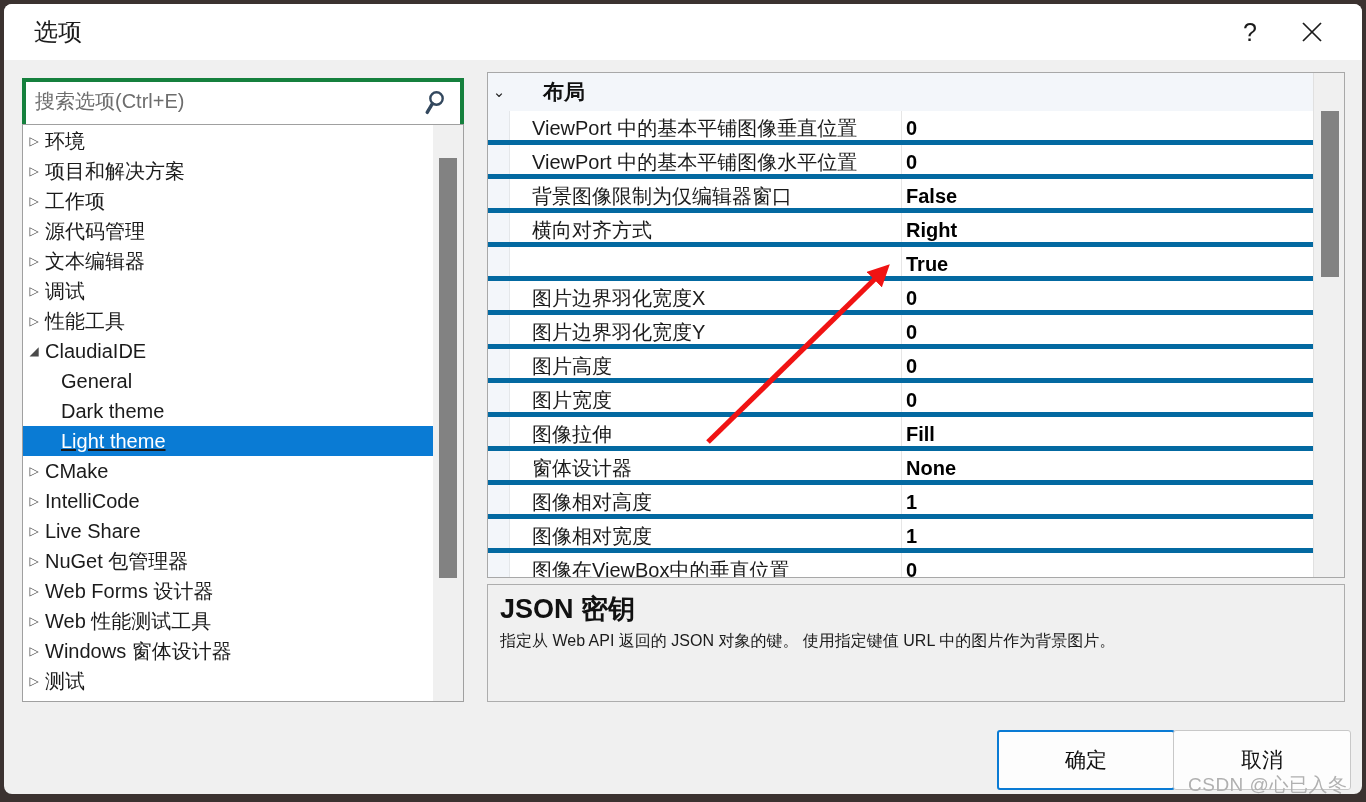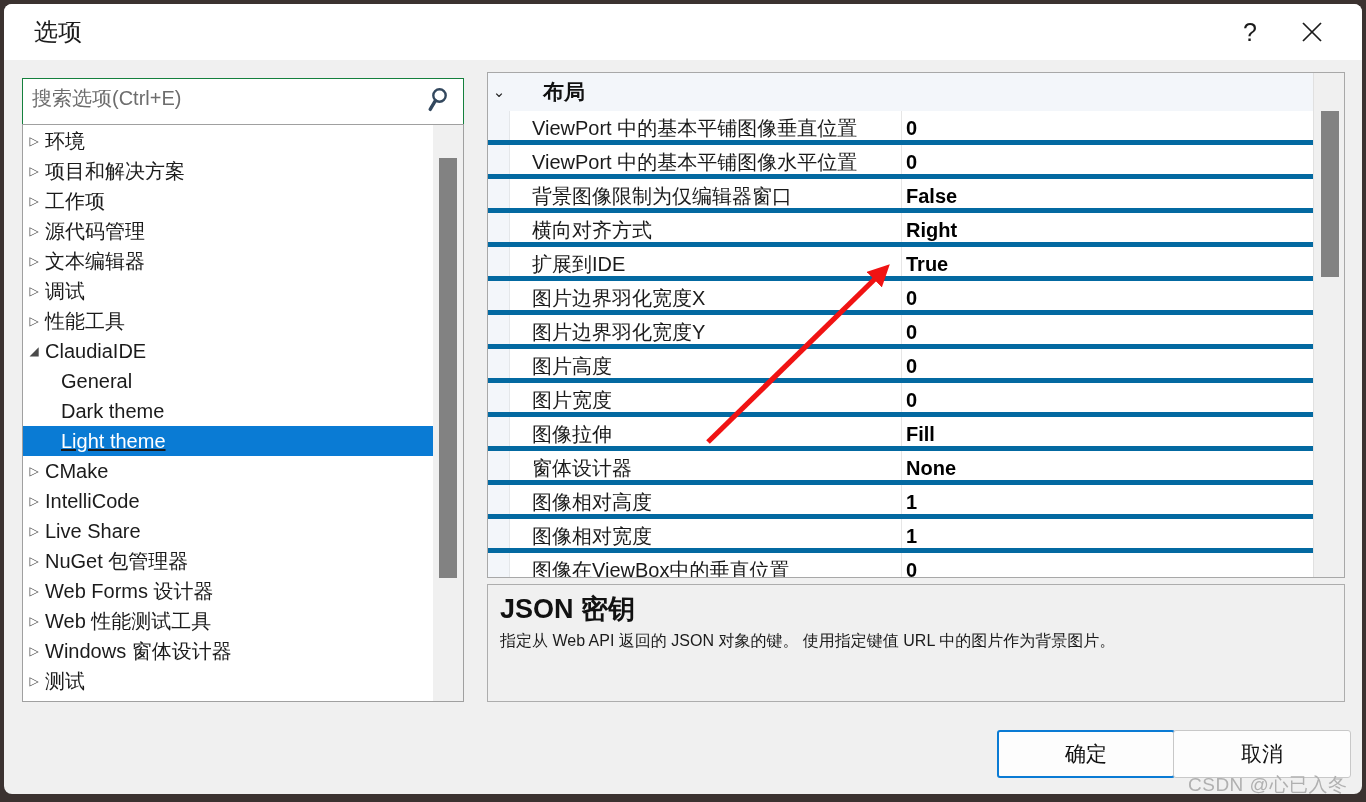--- a/index.html
+++ b/index.html
@@ -45,21 +45,21 @@
 
   
   #left-pane {
     position: absolute; left: 14px; top: 68px;
     width: 448px; height: 630px;
   }
   #search-box {
     position: absolute; left: 4px; top: 6px;
     width: 442px; height: 52px;
     background: #ffffff;
-    border: 1px solid #15803d;
+    border: 4px solid #15803d;
   }
   #search-input {
     position: absolute; left: 0; top: 0;
     width: 400px; height: 38px;
     border: none; outline: none;
     background: transparent;
     padding: 0 6px 0 9px;
     font-family: "Liberation Sans", "DejaVu Sans", sans-serif;
     font-size: 20px; color: #222;
   }
@@ -203,21 +203,21 @@
   }
   #desc-body {
     margin-top: 2px;
     font-size: 16px; color: #1b1b1b;
     line-height: 31px;
   }
 
   
   .footer-btn {
     position: absolute; top: 726px;
-    width: 178px; height: 48px;
+    width: 178px; height: 60px;
     background: #fdfdfd;
     font-family: "Liberation Sans", "DejaVu Sans", sans-serif;
     font-size: 21px; color: #111;
     cursor: default;
   }
   #ok-button {
     left: 993px;
     border: 2px solid #0a7bd4;
     border-radius: 3px;
   }
@@ -381,21 +381,20 @@
           <div class="prop-value">False</div>
         </div>
         <div class="prop-row">
           <div class="gut"></div>
           <div class="prop-label">横向对齐方式</div>
           <div class="prop-divider"></div>
           <div class="prop-value">Right</div>
         </div>
         <div class="prop-row">
           <div class="gut"></div>
-          <div class="prop-label">扩展到IDE</div>
           <div class="prop-divider"></div>
           <div class="prop-value">True</div>
         </div>
         <div class="prop-row">
           <div class="gut"></div>
           <div class="prop-label">图片边界羽化宽度X</div>
           <div class="prop-divider"></div>
           <div class="prop-value">0</div>
         </div>
         <div class="prop-row">

